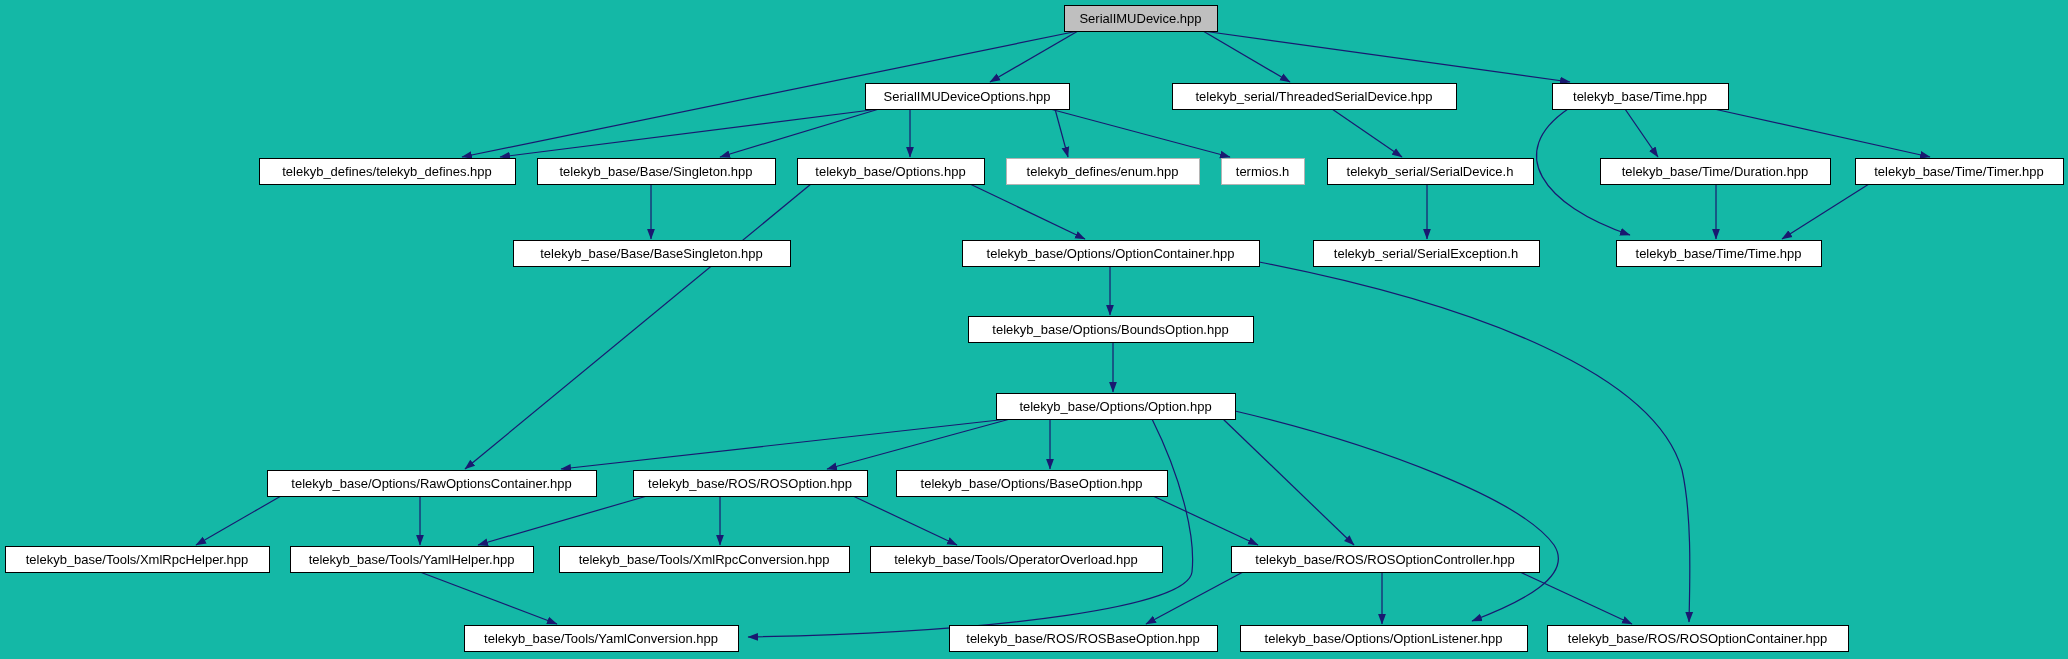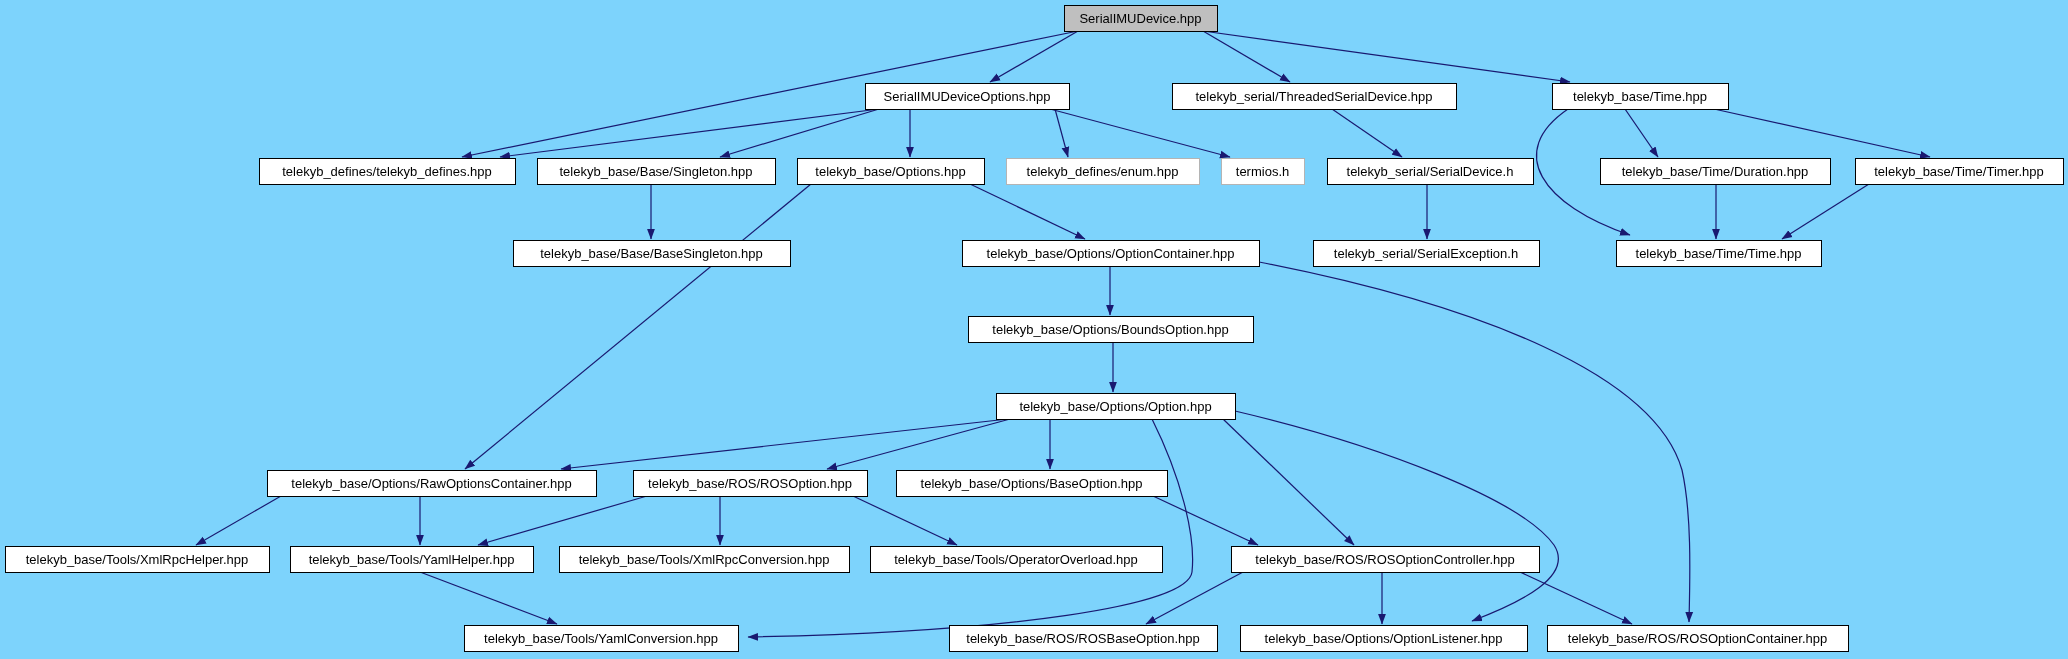--- a/index.html
+++ b/index.html
@@ -1,16 +1,16 @@
 <!DOCTYPE html>
 <html><head>
 <meta charset="utf-8">
 <style>
   html,body{margin:0;padding:0;background:#ffffff;}
-  .stage{position:relative;width:2068px;height:659px;background:#7dd3fc;overflow:hidden;
+  .stage{position:relative;width:2068px;height:659px;background:#14b8a6;overflow:hidden;
          font-family:"Liberation Sans", sans-serif;}
   svg{display:block;}
   svg text{font-family:"Liberation Sans","DejaVu Sans",sans-serif;font-size:13px;}
   [data-interactable="true"]{cursor:pointer;}
 </style>
 </head>
 <body>
 
 <div class="stage" data-interactable="false">
   <div id="svg-host" data-interactable="false">

